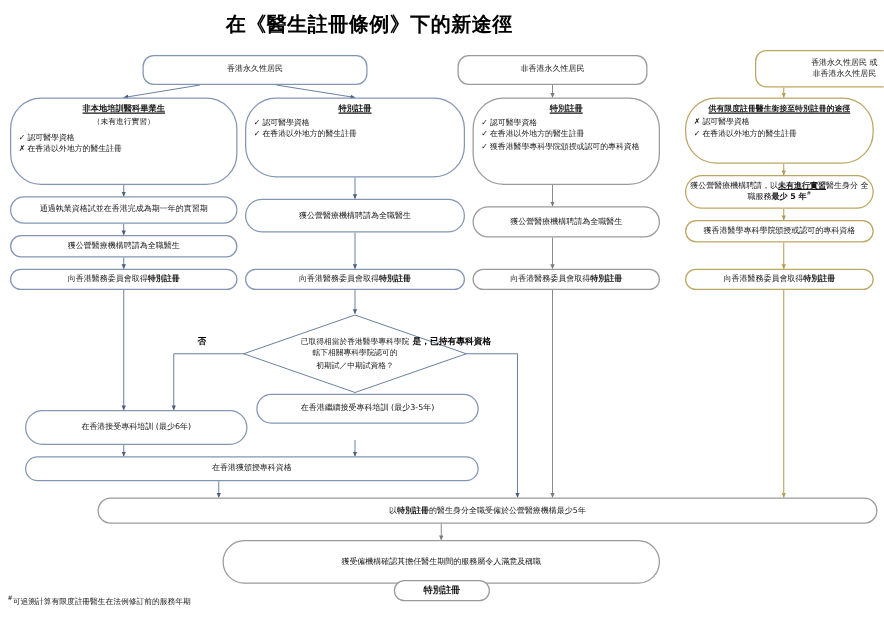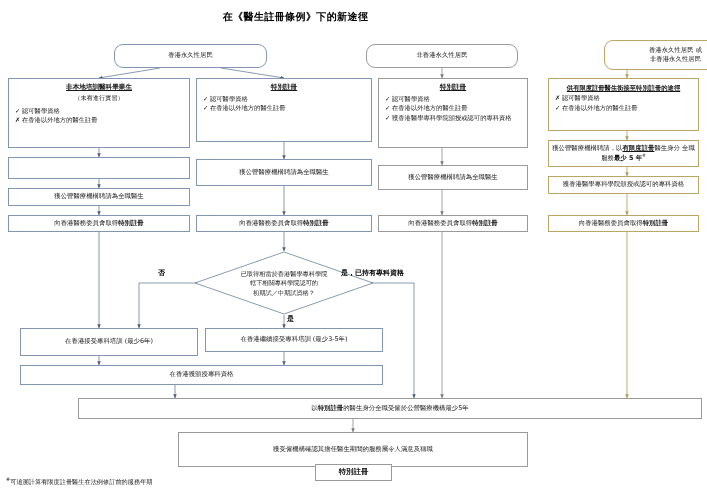--- a/index.html
+++ b/index.html
@@ -9,37 +9,38 @@
     font-family:"DejaVu Sans","Liberation Sans",sans-serif;
     color:#1a1a1a;
     overflow:hidden;
     position:relative;
   }
   #chart{position:absolute;left:0;top:0;width:707px;height:500px;}
 
   .title{
     position:absolute;left:0;top:10px;width:591px;
     text-align:center;
-    font-size:10px;font-weight:bold;color:#000;
+    font-size:16px;font-weight:bold;color:#000;
     letter-spacing:.4px;
   }
 
   
   .node{
     position:absolute;
     box-sizing:border-box;
     background:#ffffff;
     display:flex;
     align-items:center;
     justify-content:center;
     text-align:center;
     font-size:6.4px;
     line-height:1.45;
     color:#171717;
     padding:2px 3px;
+    border-radius:25px;
   }
   .node .inner{width:100%;}
 
   
   .c-blue   { border:1px solid #8296b4; }
   .c-gray   { border:1px solid #9a9a9a; }
   .c-gold   { border:1px solid #bda564; }
 
   .pill{ border-radius:9px; }
 
@@ -145,21 +146,21 @@
     <path d="M627,70 L627,78" marker-end="url(#ay)"></path>
     <path d="M627,131 L627,140" marker-end="url(#ay)"></path>
     <path d="M627,167 L627,176" marker-end="url(#ay)"></path>
     <path d="M627,194 L627,215" marker-end="url(#ay)"></path>
     <path d="M627,232 L627,398" marker-end="url(#ay)"></path>
   </g>
 </svg>
 
 <div class="title">在《醫生註冊條例》下的新途徑</div>
 
-<div class="node pill c-blue" style="left:114px;top:44px;width:153px;height:24px;">
+<div class="node pill c-blue" style="left:114px;top:44px;width:180px;height:24px;">
   <span class="inner">香港永久性居民</span>
 </div>
 
 <div class="node pill c-gray" style="left:366px;top:44px;width:152px;height:24px;">
   <span class="inner">非香港永久性居民</span>
 </div>
 
 <div class="node pill c-gold" style="left:556px;top:40px;width:143px;height:30px;margin-left:48px;">
   <div class="inner">
     <div><span>香港永久性居民 或</span></div>
@@ -169,20 +170,21 @@
 
 <div class="node listbox c-blue" style="left:8px;top:78px;width:182px;height:70px;">
   <span class="hd">非本地培訓醫科畢業生</span>
   <span class="sub">（未有進行實習）</span>
   <span class="li"><span class="mk yes">✓</span><span>認可醫學資格</span></span>
   <span class="li"><span class="mk no">✗</span><span>在香港以外地方的醫生註冊</span></span>
 </div>
 
 <div class="node c-blue" style="left:8px;top:157px;width:182px;height:22px;">
   <div class="inner">
+    <div>通過執業資格試並在香港完成為期一年的實習期</div>
   </div>
 </div>
 
 <div class="node c-blue" style="left:8px;top:188px;width:182px;height:18px;">
   <span class="inner">獲公營醫療機構聘請為全職醫生</span>
 </div>
 
 <div class="node c-blue" style="left:8px;top:215px;width:182px;height:17px;">
   <span class="inner">向香港醫務委員會取得<b>特別註冊</b></span>
 </div>
@@ -217,21 +219,21 @@
 </div>
 
 <div class="node listbox c-gold" style="left:548px;top:78px;width:151px;height:53px;">
   <span class="hd" style="font-size:6.3px;">供有限度註冊醫生銜接至特別註冊的途徑</span>
   <span class="li"><span class="mk no">✗</span><span>認可醫學資格</span></span>
   <span class="li"><span class="mk yes">✓</span><span>在香港以外地方的醫生註冊</span></span>
 </div>
 
 <div class="node c-gold" style="left:548px;top:140px;width:151px;height:27px;">
   <div class="inner">
-    獲公營醫療機構聘請，以<b style="text-decoration:underline">有限度註冊</b>醫生身分
+    獲公營醫療機構聘請，以<b style="text-decoration:underline">未有進行實習</b>醫生身分
     全職服務<b>最少 5 年</b><sup style="font-size:4.5px">#</sup>
   </div>
 </div>
 
 <div class="node c-gold" style="left:548px;top:176px;width:151px;height:18px;">
   <span class="inner">獲香港醫學專科學院頒授或認可的專科資格</span>
 </div>
 
 <div class="node c-gold" style="left:548px;top:215px;width:151px;height:17px;">
   <span class="inner">向香港醫務委員會取得<b>特別註冊</b></span>
@@ -244,28 +246,28 @@
   <div class="diamond-txt">
     <div>
       <div>已取得相當於香港醫學專科學院</div>
       <div>轄下相關專科學院認可的</div>
       <div>初期試／中期試資格？</div>
     </div>
   </div>
 </div>
 
 <div class="edgelabel" style="left:158px;top:268px;">否</div>
-<div class="edgelabel" style="left:341px;top:268px;">是，已持有專科資格</div>
+<div class="edgelabel" style="left:330px;top:268px;">是，已持有專科資格</div>
 <div class="edgelabel" style="left:287px;top:314px;">是</div>
 
 <div class="node c-blue" style="left:20px;top:328px;width:178px;height:28px;">
   <span class="inner">在香港接受專科培訓 (最少6年)</span>
 </div>
 
-<div class="node c-blue" style="left:205px;top:328px;width:178px;height:24px;">
+<div class="node c-blue" style="left:205px;top:315px;width:178px;height:24px;">
   <span class="inner">在香港繼續接受專科培訓 (最少3-5年)</span>
 </div>
 
 <div class="node c-blue" style="left:20px;top:365px;width:363px;height:20px;">
   <span class="inner">在香港獲頒授專科資格</span>
 </div>
 
 <div class="node c-gray" style="left:78px;top:398px;width:624px;height:21px;">
   <span class="inner">以<b>特別註冊</b>的醫生身分全職受僱於公營醫療機構最少5年</span>
 </div>

